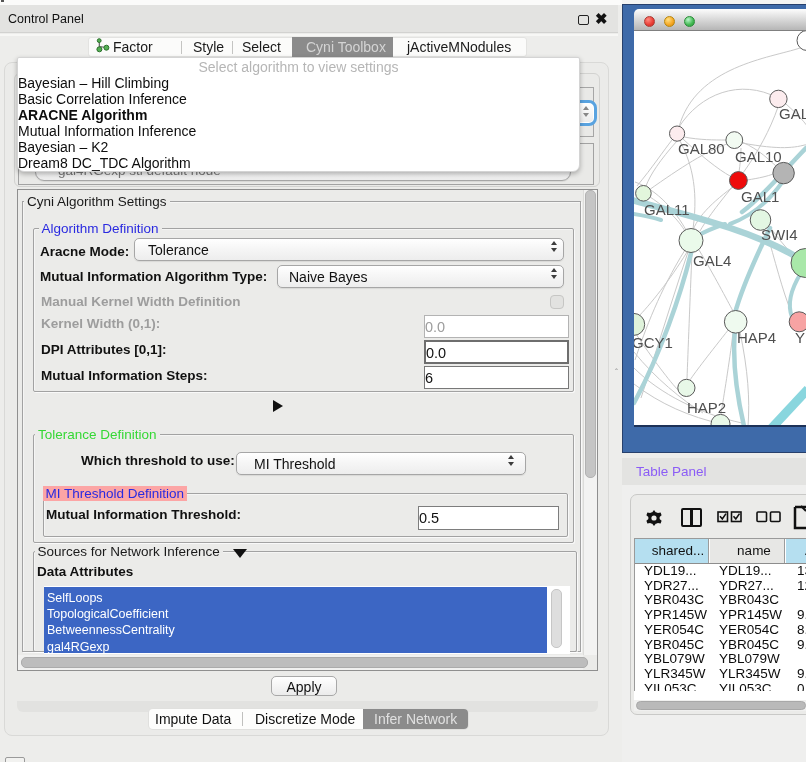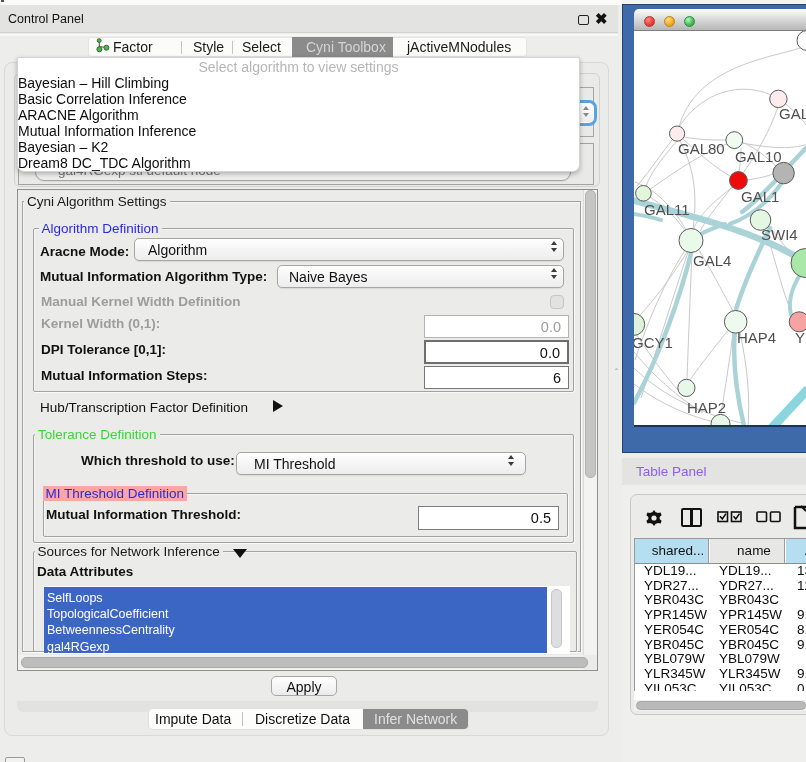--- a/index.html
+++ b/index.html
@@ -1,26 +1,26 @@
 <!DOCTYPE html>
 <html><head><meta charset="utf-8">
 <style>
 *{margin:0;padding:0;box-sizing:border-box}
 html,body{width:806px;height:762px;overflow:hidden;background:#ededeb;font-family:"Liberation Sans",sans-serif}
 #root{position:relative;width:806px;height:762px}
 .abs{position:absolute}
-.b{font-weight:normal}
+.b{font-weight:bold}
 .lbl{position:absolute;font-size:13.5px;color:#111;font-weight:bold;white-space:nowrap}
 .glbl{position:absolute;font-size:13.5px;color:#9d9d9d;font-weight:bold;white-space:nowrap}
 .combo{position:absolute;border:1px solid #a6a6a6;border-radius:5px;background:linear-gradient(#ffffff,#f6f6f6 45%,#ededed);box-shadow:0 1px 1px rgba(0,0,0,.08)}
 .combo .ct{position:absolute;left:13px;top:2.5px;font-size:14px;color:#111}
 .step{position:absolute;width:9px;font-size:0}
 .step .u{width:0;height:0;border-left:3.5px solid transparent;border-right:3.5px solid transparent;border-bottom:4.5px solid #3c3c3c;margin-bottom:2.5px}
 .step .d{width:0;height:0;border-left:3.5px solid transparent;border-right:3.5px solid transparent;border-top:4.5px solid #3c3c3c}
-.field{position:absolute;background:#fff;font-size:14.5px;color:#111;text-align:right;padding:2.5px 7px 0 0}
+.field{position:absolute;background:#fff;font-size:14.5px;color:#111;padding:2.5px 7px 0 0}
 .grp{position:absolute;border:1px solid #a2a2a2;border-radius:2px;box-shadow:1px 1px 0 rgba(255,255,255,.7), inset 1px 1px 0 rgba(255,255,255,.5)}
 .gtit{position:absolute;font-size:13.5px;background:#ebebe9;padding:0 3px;white-space:nowrap}
 </style></head><body>
 <div id="root">
 
 <div class="abs" style="left:0;top:0;width:622px;height:5px;background:#fbfbfa"></div>
 <div class="abs" style="left:1px;top:0;width:3px;height:2px;background:#555"></div>
 <div class="abs" style="left:0;top:5px;width:618px;height:28px;background:#e3e3e1;border-bottom:1px solid #d2d2d0"></div>
 <div class="abs" style="left:8px;top:12px;font-size:12.5px;color:#111">Control Panel</div>
 <div class="abs" style="left:578px;top:15px;width:11px;height:10px;border:1.6px solid #222;border-radius:2px"></div>
@@ -66,21 +66,21 @@
 <div class="abs" style="left:21px;top:657px;width:567px;height:11px;background:#bdbdbd;border:1px solid #ababab;border-radius:5px"></div>
 
 <div class="grp" style="left:22px;top:201px;width:559px;height:451px;border-radius:0"></div>
 <div class="gtit" style="left:24px;top:194px;color:#1a1a1a">Cyni Algorithm Settings</div>
 
 <div class="grp" style="left:33px;top:228px;width:541px;height:164px"></div>
 <div class="gtit" style="left:38.5px;top:221px;color:#2a2ae0">Algorithm Definition</div>
 
 <div class="lbl" style="left:40px;top:244px">Aracne Mode:</div>
 <div class="combo" style="left:134px;top:238px;width:430px;height:23px">
-      <div class="ct">Algorithm</div>
+      <div class="ct">Tolerance</div>
     </div>
 <div class="step" style="left:551px;top:241px">
       <div class="u"></div>
       <div class="d"></div>
     </div>
 
 <div class="lbl" style="left:40px;top:269px">Mutual Information Algorithm Type:</div>
 <div class="combo" style="left:277px;top:265px;width:287px;height:23px">
       <div class="ct" style="left:11px">Naive Bayes</div>
     </div>
@@ -88,27 +88,26 @@
       <div class="u"></div>
       <div class="d"></div>
     </div>
 
 <div class="glbl" style="left:41px;top:294px">Manual Kernel Width Definition</div>
 <div class="abs" style="left:550px;top:295px;width:14px;height:14px;background:#e2e2e0;border:1px solid #c6c6c4;border-radius:4px"></div>
 
 <div class="glbl" style="left:41px;top:316px">Kernel Width (0,1):</div>
 <div class="field" style="left:424px;top:315px;width:145px;height:23px;border:1px solid #b3b3b3;color:#9d9d9d">0.0</div>
 
-<div class="lbl" style="left:41px;top:342px">DPI Tolerance [0,1]:</div>
+<div class="lbl" style="left:41px;top:342px">DPI Attributes [0,1]:</div>
 <div class="field" style="left:424px;top:340px;width:145px;height:24px;border:2px solid #6e6e6e">0.0</div>
 
 <div class="lbl" style="left:41px;top:368px">Mutual Information Steps:</div>
 <div class="field" style="left:424px;top:366px;width:145px;height:23px;border:1.5px solid #787878">6</div>
 
-<div class="abs" style="left:40px;top:400px;font-size:13.5px;color:#111">Hub/Transcription Factor Definition</div>
 <div class="abs" style="left:273px;top:400px;width:0;height:0;border-top:6.5px solid transparent;border-bottom:6.5px solid transparent;border-left:10px solid #111"></div>
 
 <div class="grp" style="left:33px;top:434px;width:541px;height:109px"></div>
 <div class="gtit" style="left:35px;top:427px;color:#35d835">Tolerance Definition</div>
 
 <div class="lbl" style="left:81px;top:453px">Which threshold to use:</div>
 <div class="combo" style="left:236px;top:452px;width:290px;height:23px">
       <div class="ct" style="left:17px">MI Threshold</div>
     </div>
 <div class="step" style="left:508px;top:455px">
@@ -133,21 +132,21 @@
 <div class="abs" style="left:551px;top:589px;width:11px;height:59px;background:#dedede;border:1px solid #c6c6c6;border-radius:5px"></div>
 
 <div class="abs" style="left:17px;top:701px;width:581px;height:11px;background:#e2e2e0;border-radius:0 0 6px 6px"></div>
 
 <div class="abs" style="left:271px;top:676px;width:66px;height:20px;background:linear-gradient(#ffffff,#ebebeb);border:1px solid #a8a8a8;border-radius:5px;text-align:center;font-size:14px;color:#111;padding-top:2px">Apply</div>
 
 <div class="abs" style="left:149px;top:709px;width:319px;height:20px;background:#fdfdfc;border-radius:4px;box-shadow:0 0 0 1px #e0e0de"></div>
 <div class="abs" style="left:363px;top:709px;width:105px;height:20px;background:#8b8b8b;border-radius:0 4px 4px 0"></div>
 <div class="abs" style="left:155px;top:711px;font-size:14px;color:#111">Impute Data</div>
 <div class="abs" style="left:242px;top:712px;width:1px;height:14px;background:#c0c0be"></div>
-<div class="abs" style="left:255px;top:711px;font-size:14px;color:#111">Discretize Data</div>
+<div class="abs" style="left:255px;top:711px;font-size:14px;color:#111">Discretize Mode</div>
 <div class="abs" style="left:374px;top:711px;font-size:14px;color:#e0e0e0">Infer Network</div>
 
 <div class="abs" style="left:5px;top:757px;width:20px;height:10px;background:#f2f2f0;border:1.5px solid #9a9a9a;border-radius:2px"></div>
 
 <div class="abs" style="left:17px;top:57px;width:563px;height:115px;background:#ffffff;border:1px solid #d4d4d4;border-radius:2px 2px 7px 7px;box-shadow:0 2px 5px rgba(0,0,0,.28)"></div>
 <div class="abs" style="left:17px;top:59px;width:563px;text-align:center;font-size:14px;color:#b6b6b6">Select algorithm to view settings</div>
 <div class="abs" style="left:18px;top:75px;font-size:14px;color:#0d0d0d;line-height:16.1px">Bayesian – Hill Climbing<br>Basic Correlation Inference<br><span class="b">ARACNE Algorithm</span><br>Mutual Information Inference<br>Bayesian – K2<br>Dream8 DC_TDC Algorithm</div>
 
 <div class="abs" style="left:615px;top:367px;font-size:9px;color:#979797">ˆ</div>
 

